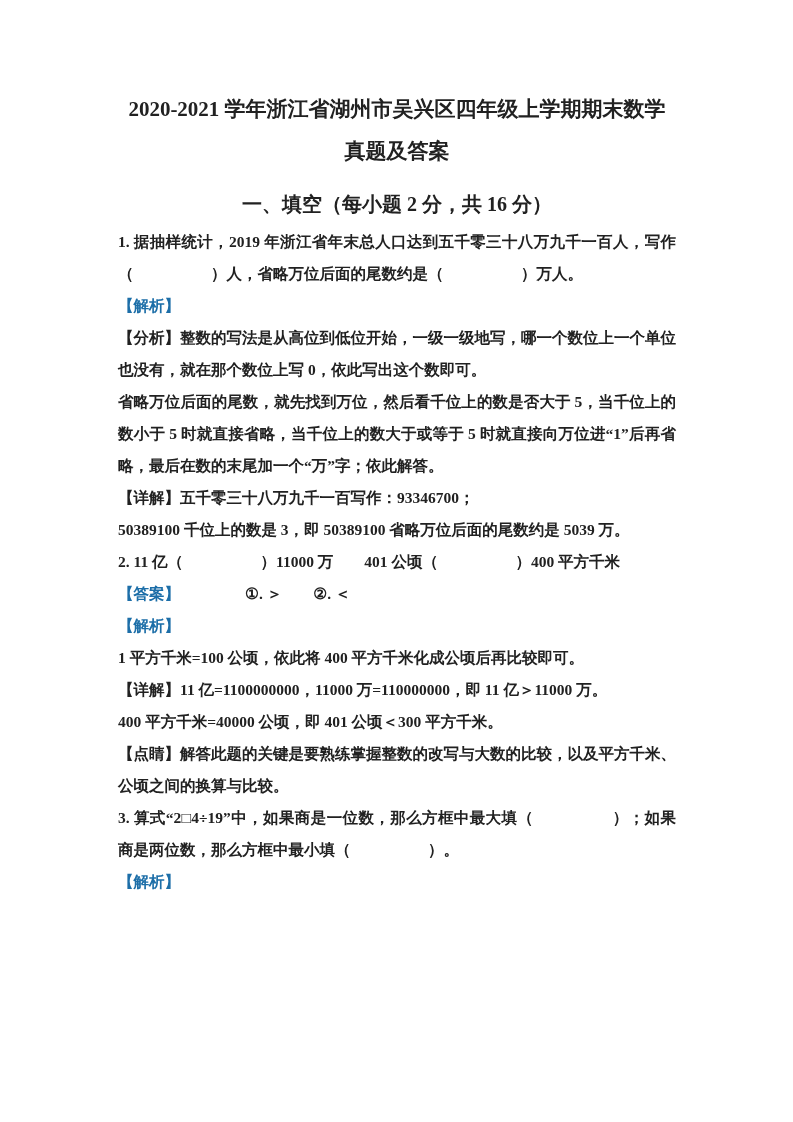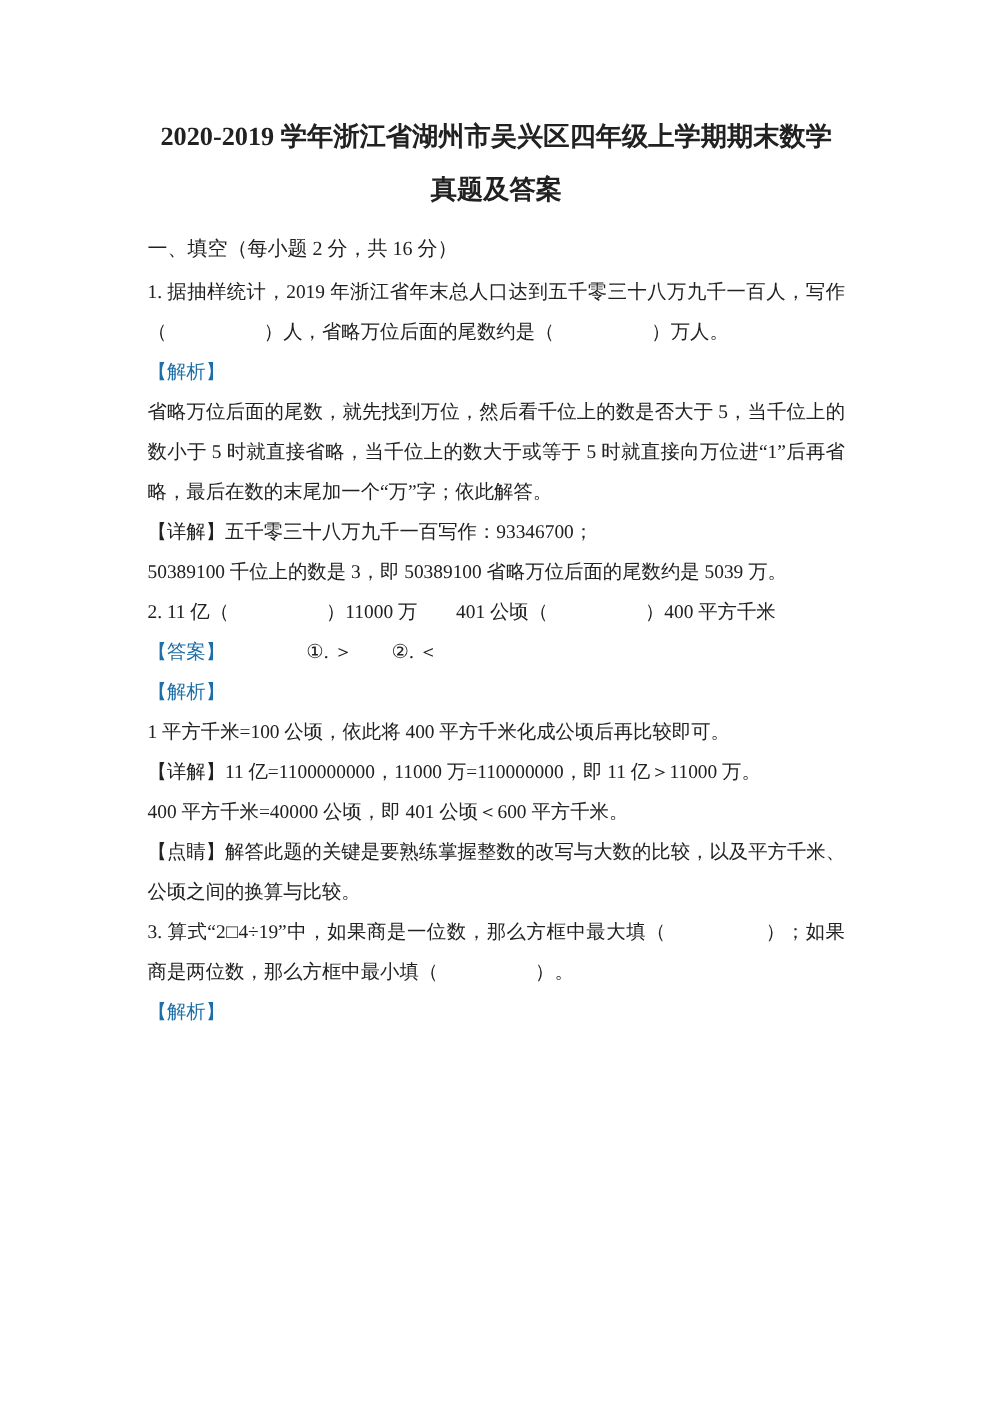--- a/index.html
+++ b/index.html
@@ -24,77 +24,80 @@
   .doc-title {
     margin: 0;
     font-size: 21px;
     font-weight: bold;
     line-height: 2.0;
     text-align: center;
     color: var(--body-text, #212121);
   }
   .section-heading {
     margin: 12px 0 0 0;
-    font-size: 16px;
-    font-weight: normal;
+    font-size: 20px;
+    font-weight: bold;
     line-height: 2.0;
     color: var(--body-text, #212121);
+    text-align: center;
   }
   .content {
     margin-top: 2px;
   }
   .content p {
     margin: 0;
     font-size: 15.5px;
     line-height: 32px;
     text-align: justify;
     color: var(--body-text, #212121);
+    font-weight: bold;
   }
   .content p .label {
     color: var(--marker-blue, #1C6EA8);
   }
   .content p.answer .text {
     margin-left: 4.2em;
   }
 </style>
 </head>
 <body>
 
 <div class="page">
   <h1 class="doc-title">
-    <span>2020-2019 学年浙江省湖州市吴兴区四年级上学期期末数学</span><br>
+    <span>2020-2021 学年浙江省湖州市吴兴区四年级上学期期末数学</span><br>
     <span>真题及答案</span>
   </h1>
   <h2 class="section-heading">一、填空（每小题 2 分，共 16 分）</h2>
   <div class="content">
   <p class="para question"><span class="text">1.  据抽样统计，2019 年浙江省年末总人口达到五千零三十八万九千一百人，写作（　　　　　）人，省略万位后面的尾数约是（　　　　　）万人。</span></p>
 
 
   <p class="para marker"><span class="label">【解析】</span></p>
 
+  <p class="para body"><span class="text">【分析】整数的写法是从高位到低位开始，一级一级地写，哪一个数位上一个单位也没有，就在那个数位上写 0，依此写出这个数即可。</span></p>
 
   <p class="para body"><span class="text">省略万位后面的尾数，就先找到万位，然后看千位上的数是否大于 5，当千位上的数小于 5 时就直接省略，当千位上的数大于或等于 5 时就直接向万位进“1”后再省略，最后在数的末尾加一个“万”字；依此解答。</span></p>
 
   <p class="para body"><span class="text">【详解】五千零三十八万九千一百写作：93346700；</span></p>
 
   <p class="para body"><span class="text">50389100 千位上的数是 3，即 50389100 省略万位后面的尾数约是 5039 万。</span></p>
 
 
   <p class="para question"><span class="text">2.  11 亿（　　　　　）11000 万　　401 公顷（　　　　　）400 平方千米</span></p>
 
   <p class="para answer"><span class="label">【答案】</span><span class="text">①. ＞　　②. ＜</span></p>
 
   <p class="para marker"><span class="label">【解析】</span></p>
 
 
   <p class="para body"><span class="text">1 平方千米=100 公顷，依此将 400 平方千米化成公顷后再比较即可。</span></p>
 
   <p class="para body"><span class="text">【详解】11 亿=1100000000，11000 万=110000000，即 11 亿＞11000 万。</span></p>
 
-  <p class="para body"><span class="text">400 平方千米=40000 公顷，即 401 公顷＜600 平方千米。</span></p>
+  <p class="para body"><span class="text">400 平方千米=40000 公顷，即 401 公顷＜300 平方千米。</span></p>
 
   <p class="para body"><span class="text">【点睛】解答此题的关键是要熟练掌握整数的改写与大数的比较，以及平方千米、公顷之间的换算与比较。</span></p>
 
   <p class="para question"><span class="text">3.  算式“2□4÷19”中，如果商是一位数，那么方框中最大填（　　　　　）；如果商是两位数，那么方框中最小填（　　　　　）。</span></p>
 
 
   <p class="para marker"><span class="label">【解析】</span></p>
 </div>
 </div>
 

